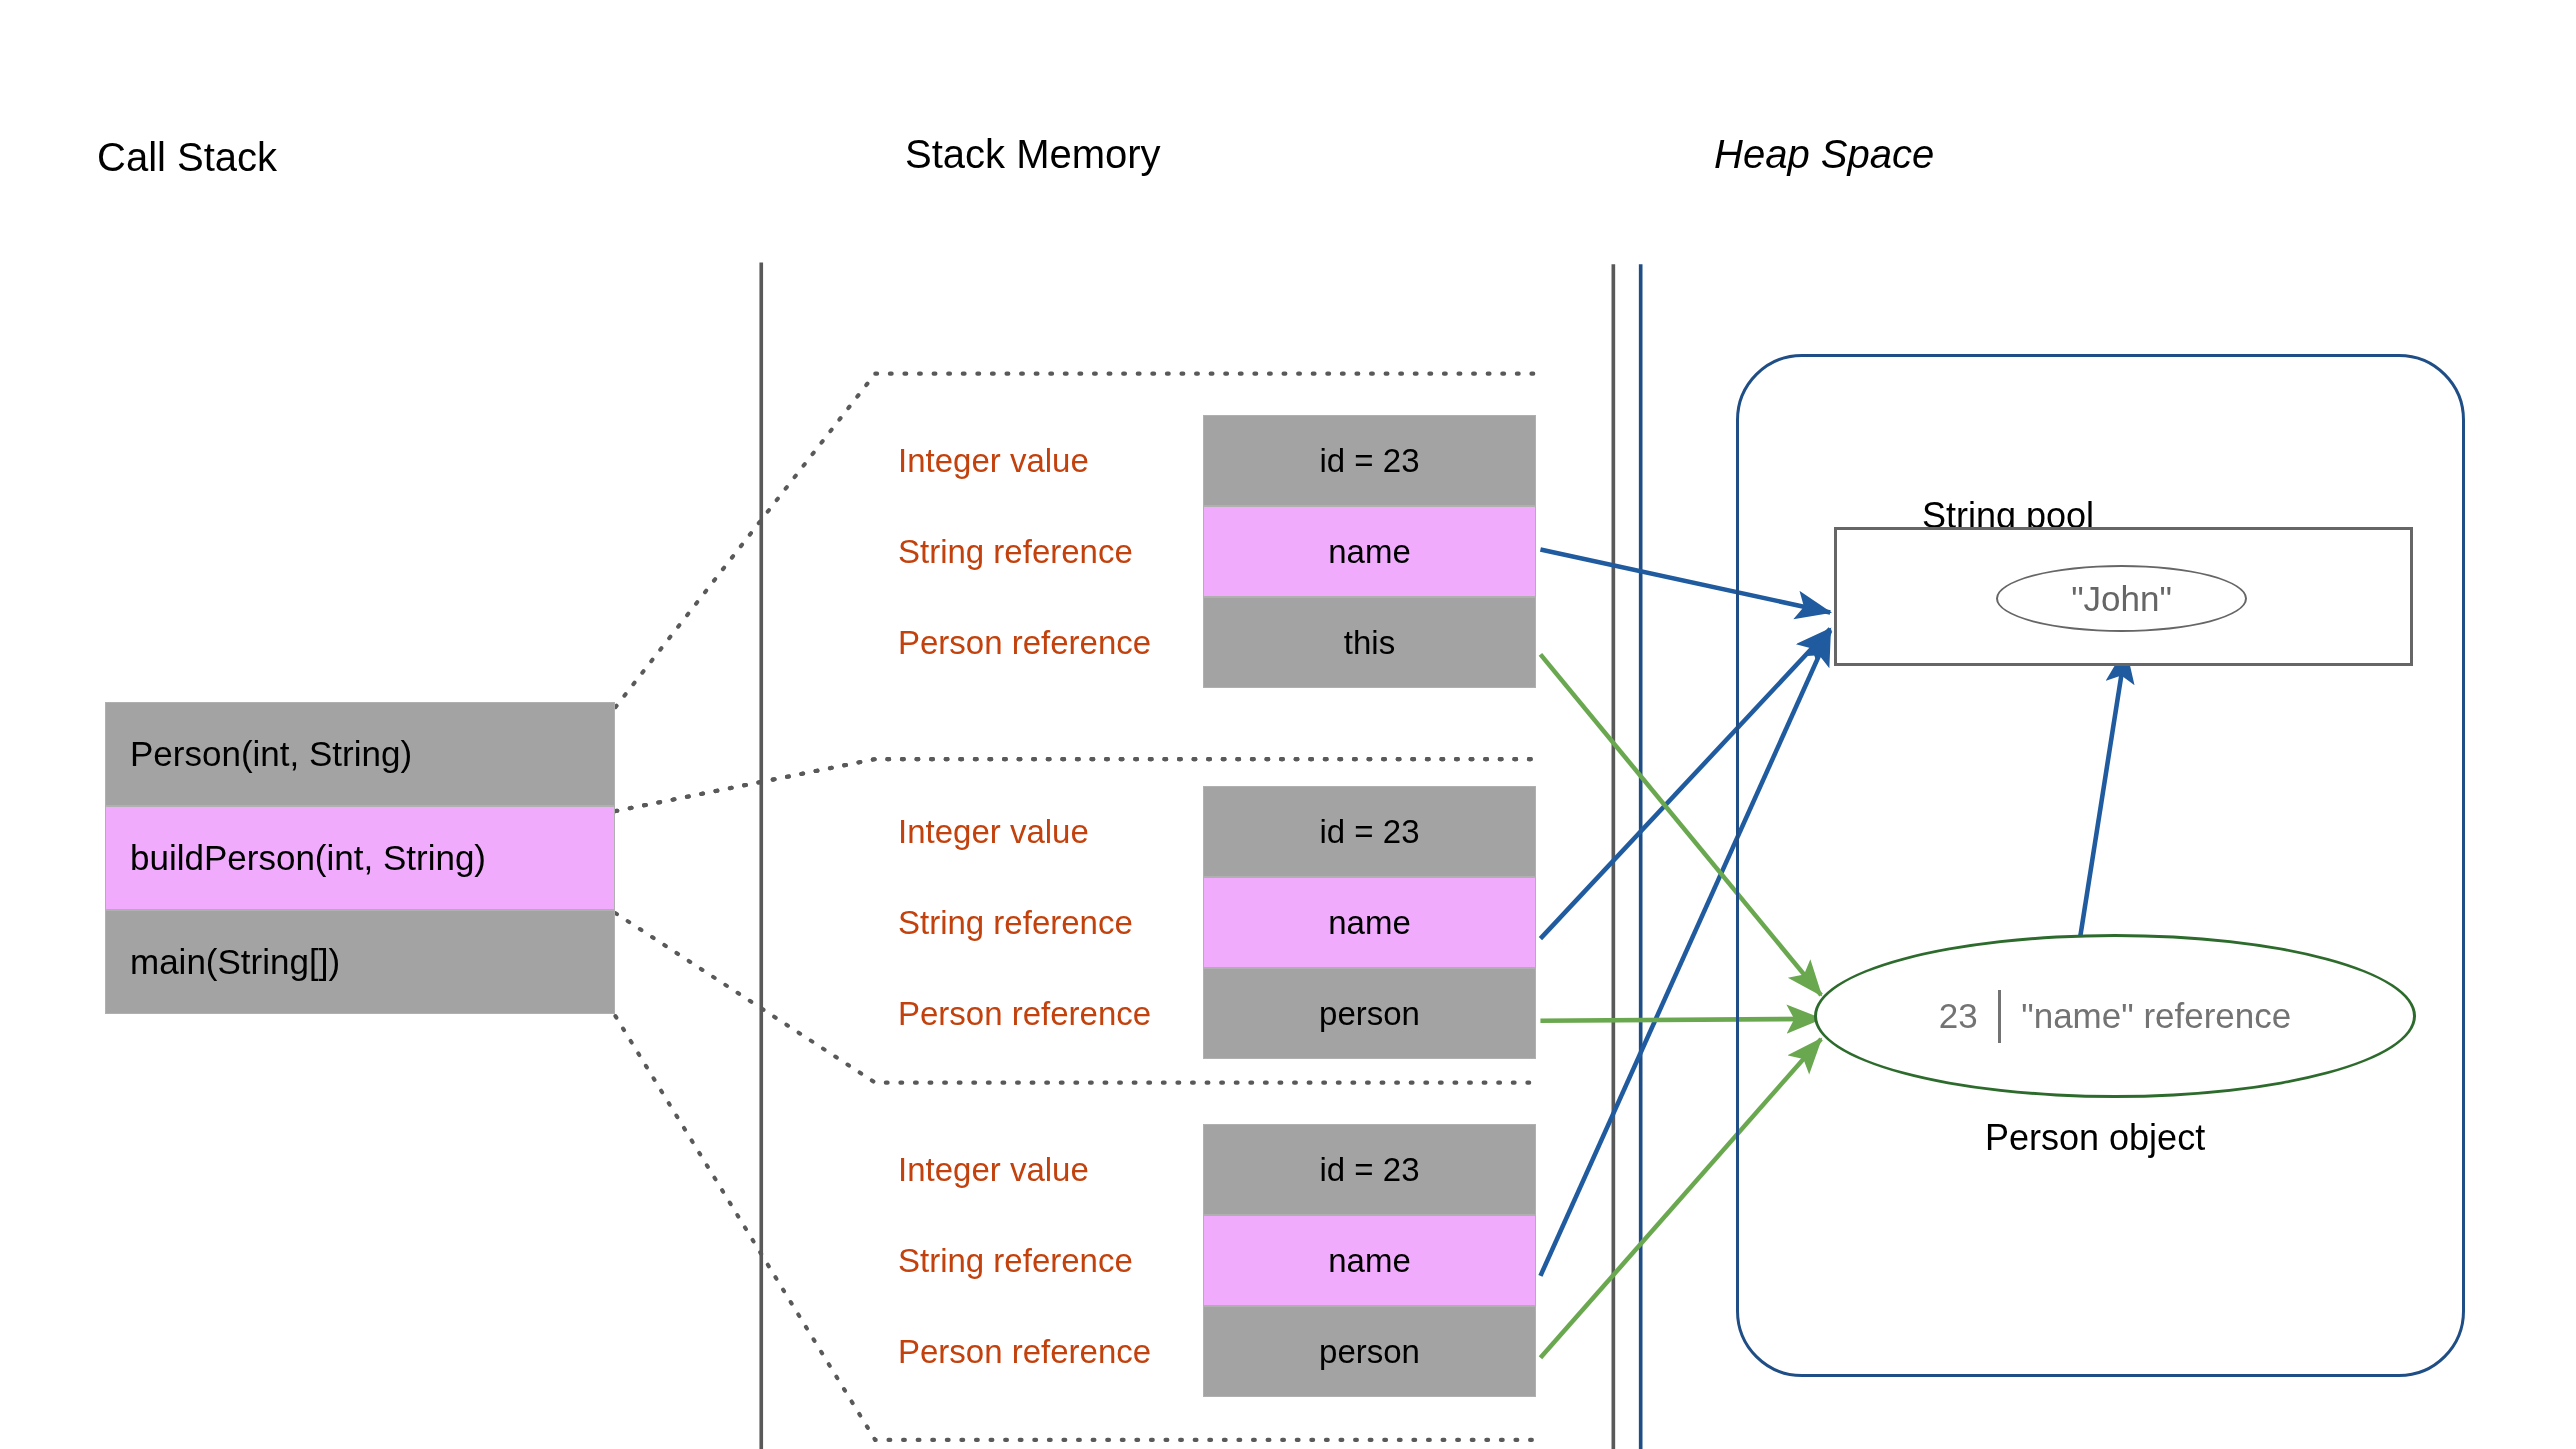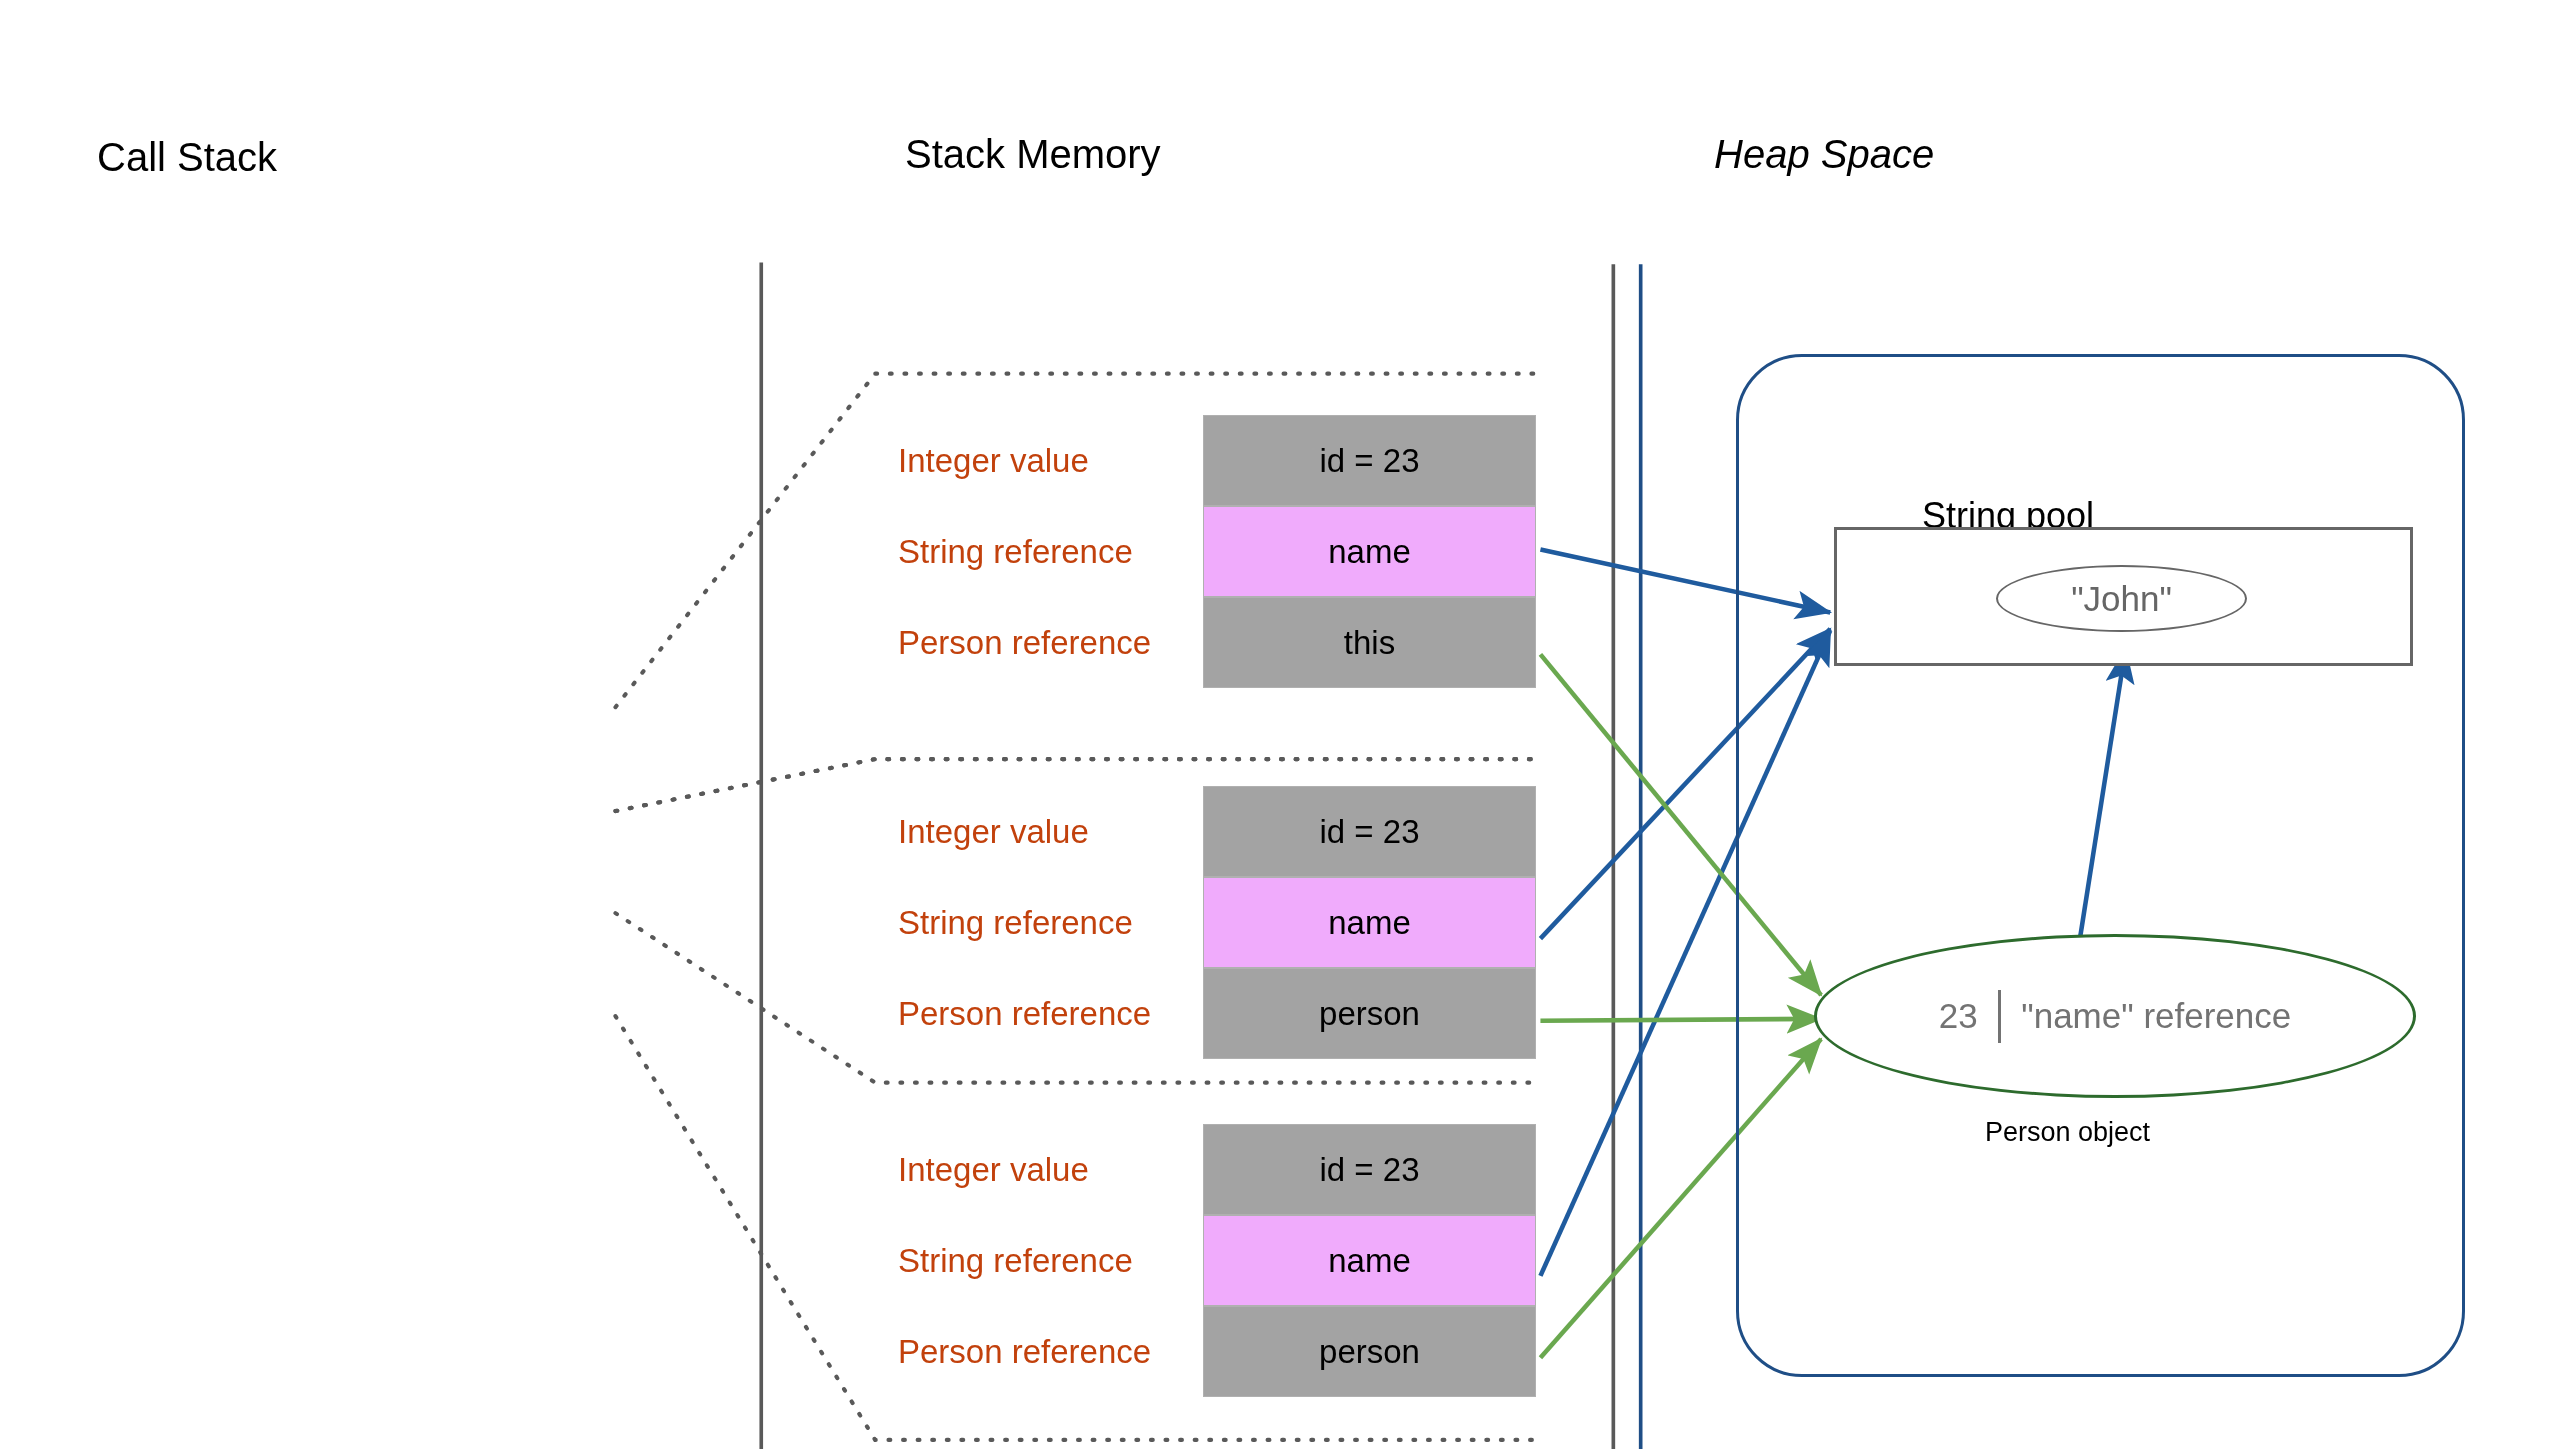--- a/index.html
+++ b/index.html
@@ -151,21 +151,21 @@
   }
   #person-ellipse .divider {
     width: 3.6px;
     height: 53px;
     background: #737373;
   }
   #person-object-label {
     position: absolute;
     left: 1985px;
     top: 1117px;
-    font-size: 27px;
+    font-size: 36px;
     color: #000;
     white-space: nowrap;
   }
   svg.overlay {
     position: absolute;
     left: 0; top: 0;
     width: 2576px;
     height: 1449px;
     pointer-events: none;
   }
@@ -208,20 +208,31 @@
       <line x1="2282" y1="1030" x2="2332" y2="712" marker-end="url(#bluehead)"></line>
     </g>
 
     <g stroke="#6aa84f" stroke-width="5" fill="none">
       <line x1="1690" y1="718" x2="1998" y2="1092" marker-end="url(#greenhead)"></line>
       <line x1="1690" y1="1120" x2="1998" y2="1118" marker-end="url(#greenhead)"></line>
       <line x1="1690" y1="1490" x2="1998" y2="1140" marker-end="url(#greenhead)"></line>
     </g>
   </svg>
 
+  <div id="call-stack-box">
+    <div class="cs-frame fill-blue" style="top:0px">
+      <span class="cs-label">Person(int, String)</span>
+    </div>
+    <div class="cs-frame fill-white" style="top:104px">
+      <span class="cs-label">buildPerson(int, String)</span>
+    </div>
+    <div class="cs-frame fill-blue" style="top:208px">
+      <span class="cs-label">main(String[])</span>
+    </div>
+  </div>
 
   <div class="sm-frame" style="left:898px; top:415px;">
     <div class="sm-row" style="top:0px">
       <span class="sm-rowlabel">Integer value</span>
       <div class="sm-cell fill-blue">id = 23</div>
     </div>
     <div class="sm-row" style="top:91px">
       <span class="sm-rowlabel">String reference</span>
       <div class="sm-cell fill-white">name</div>
     </div>

